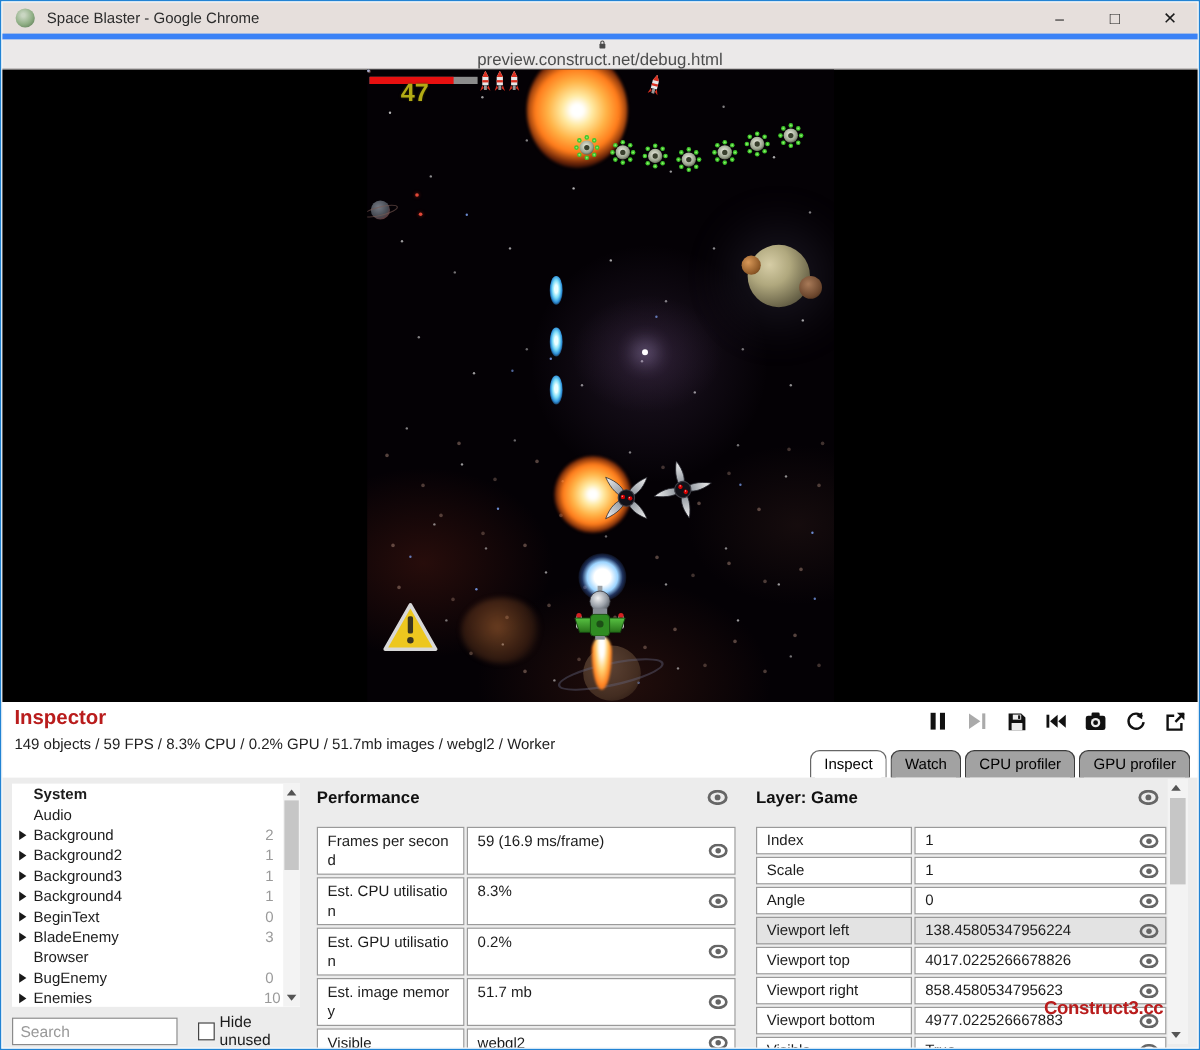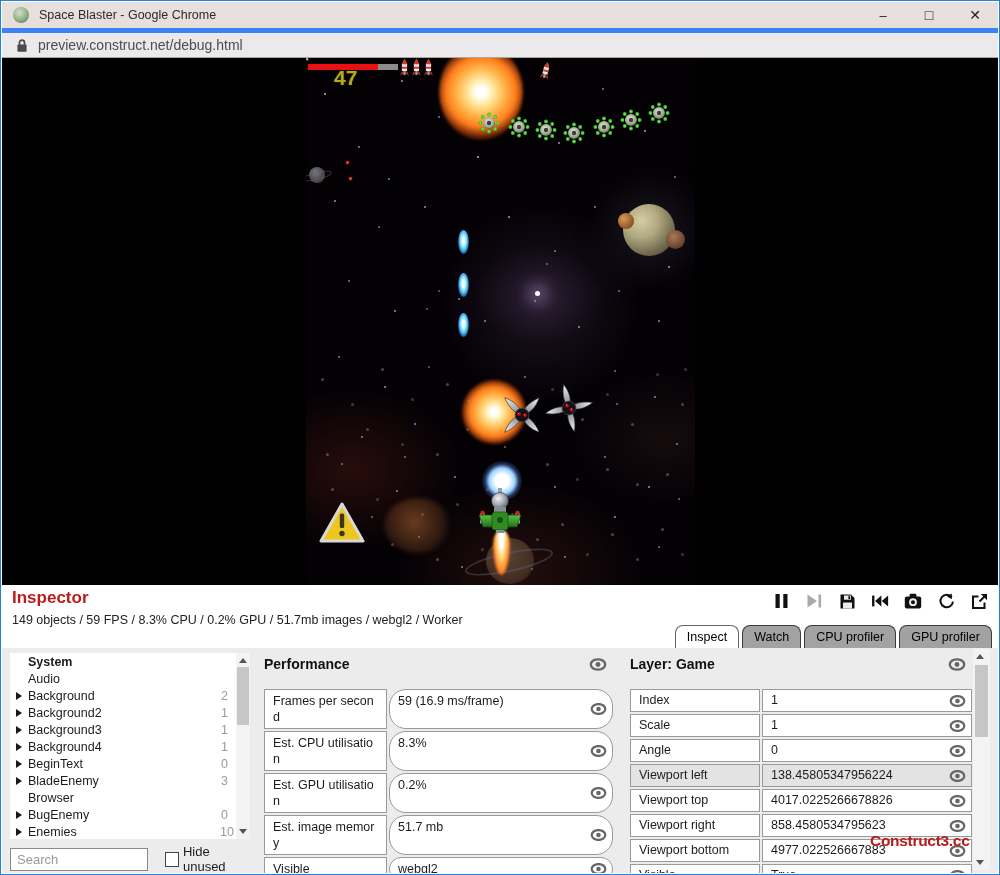--- a/index.html
+++ b/index.html
@@ -14,21 +14,21 @@
     background:radial-gradient(circle at 40% 35%, #c9d6c2 10%, #8fae84 55%, #5c7a55 90%); }
   .win-title { font-size:12.5px; color:#2b2b2b; }
   .win-controls { margin-left:auto; display:flex; height:100%; }
   .win-btn { width:46px; height:100%; display:flex; align-items:center; justify-content:center;
     font-size:13px; color:#1a1a1a; }
   .win-btn.max { font-size:14px; }
   .win-btn.close { font-size:14px; }
 
   
   .addressbar { position:absolute; left:1px; right:1px; top:32px; height:25px;
-    background:#ebe9e9; display:flex; align-items:center; border-bottom:1px solid #a9a6a6; }
+    background:#ebe9e9; display:flex; align-items:center; border-bottom:1px solid #a9a6a6;flex-direction:column; }
   .lock { margin:0 10px 0 14px; }
   .url { font-size:14px; color:#4d4d4d; }
 
   
   .game-strip { position:absolute; left:1px; right:1px; top:57px; height:527px; background:#000; }
   .game-viewport { position:absolute; left:304px; top:0; width:389px; height:100%;
     overflow:hidden;
     background:
       radial-gradient(90px 70px at 60% 45%, rgba(140,100,160,.16), transparent 70%),
       radial-gradient(150px 110px at 12% 78%, rgba(120,40,25,.30), transparent 72%),
@@ -151,21 +151,21 @@
 
   .panel { position:absolute; top:5px; }
   .panel-title { display:flex; align-items:center; font-size:14px; font-weight:bold; color:#111;
     height:22px; margin-bottom:14px; }
   .panel-title .eye { margin-left:auto; margin-right:6px; }
   .perf-panel { left:262px; width:349px; }
   .layer-panel { left:628px; width:342px; }
   .trow { display:flex; margin-bottom:2px; }
   .tname, .tval { background:#fff; border:1px solid #9a9a9a; font-size:12.5px; color:#1c1c1c; }
   .perf-panel .tname { width:123px; padding:3px 8px; line-height:16px; word-break:break-all; }
-  .perf-panel .tval { flex:1; margin-left:2px; padding:3px 8px; line-height:16px; position:relative;border-radius:17px; }
+  .perf-panel .tval { flex:1; margin-left:2px; padding:3px 8px; line-height:16px; position:relative; }
   .layer-panel .tname { width:130px; padding:2px 8px; line-height:17px; }
   .layer-panel .tval { flex:1; margin-left:2px; padding:2px 8px; line-height:17px; position:relative; }
   .trow.shaded .tname, .trow.shaded .tval { background:#e3e3e3; }
   .tval .eye { position:absolute; right:5px; top:50%; transform:translateY(-50%); }
   .eye svg { display:block; }
   .watermark { position:absolute; left:868px; top:184px; font-size:15.5px; font-weight:bold;
     color:#b91c1c; z-index:5; letter-spacing:-.3px; }
 </style>
 </head>
 <body>

